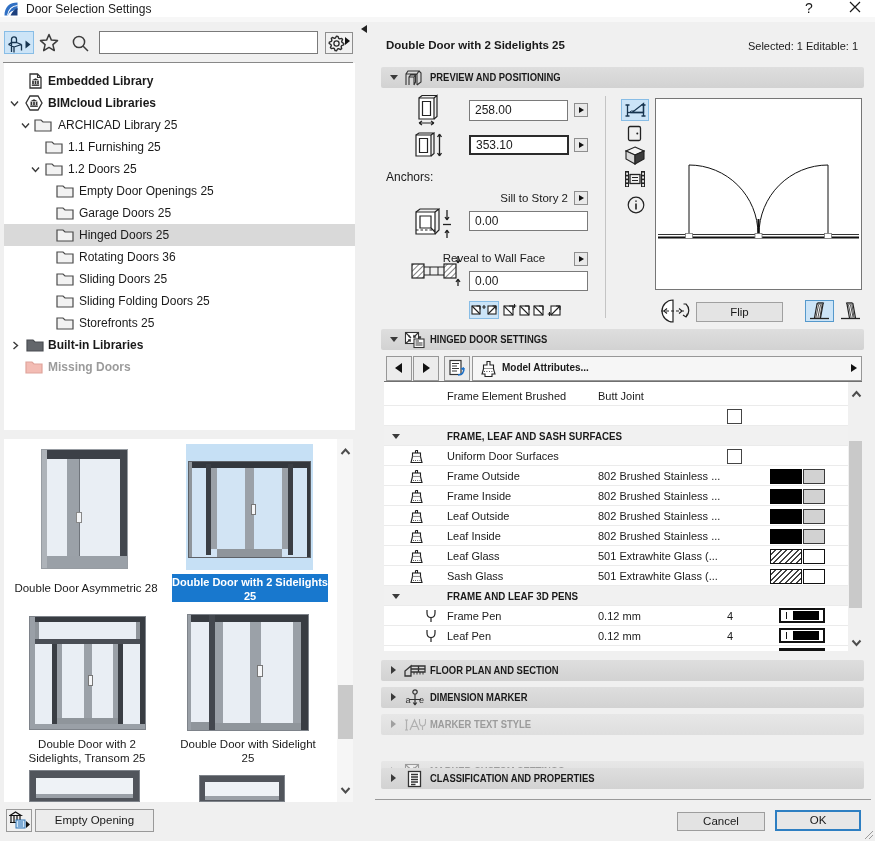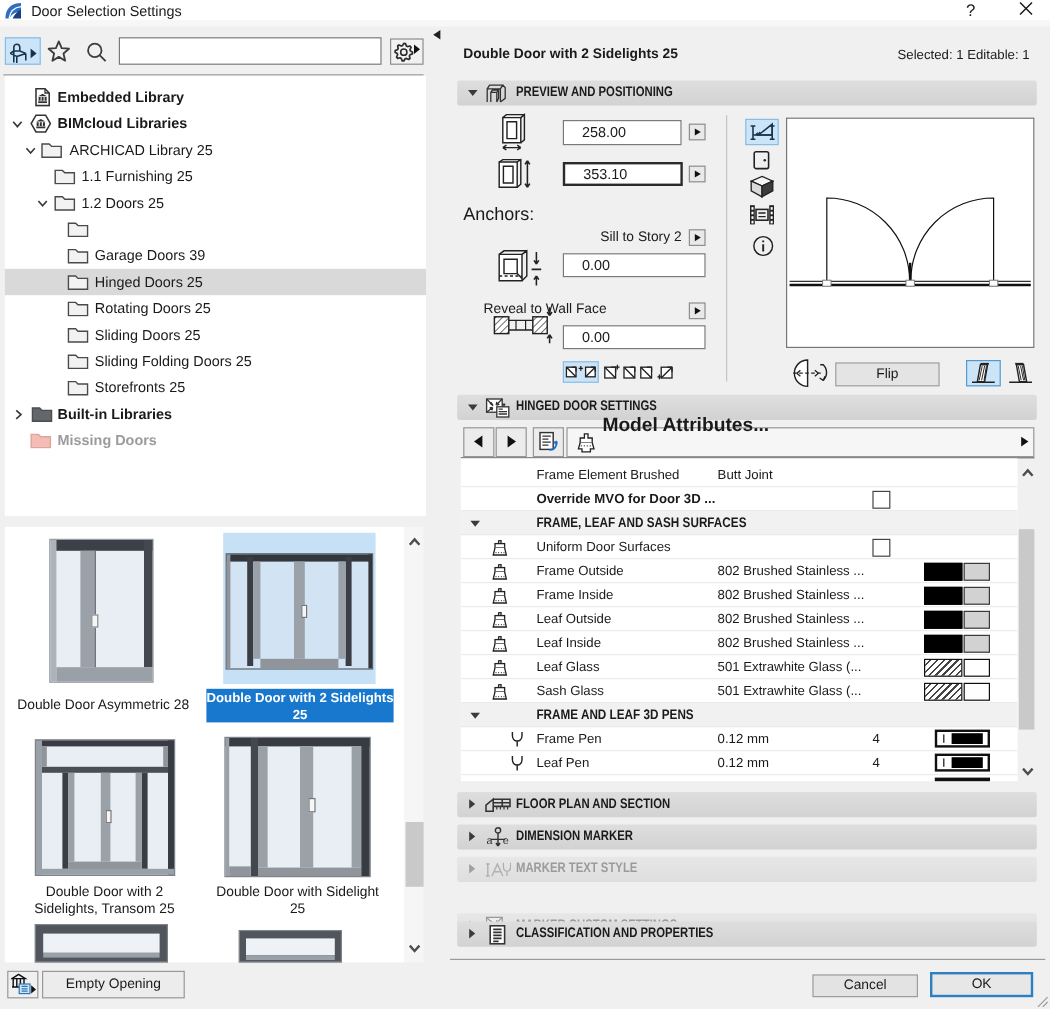--- a/index.html
+++ b/index.html
@@ -6,21 +6,21 @@
 #root{position:relative;width:875px;height:841px;background:#f0f0f0;font-family:"Liberation Sans",sans-serif;font-size:12px;color:#1a1a1a;overflow:hidden}
 .abs{position:absolute}
 .b{font-weight:bold}
 .bar{position:absolute;left:381px;width:483px;height:21px;background:linear-gradient(#dedede,#d2d2d2);border-radius:2px}
 .bar .tri{position:absolute;left:9px;top:8px;width:0;height:0;border-left:4px solid transparent;border-right:4px solid transparent;border-top:5px solid #3a3a3a}
 .bar .trir{position:absolute;left:10px;top:6px;width:0;height:0;border-top:4px solid transparent;border-bottom:4px solid transparent;border-left:5px solid #3a3a3a}
 .bar .txt{position:absolute;left:49px;top:4px;font-weight:bold;font-size:11.5px;transform:scaleX(0.82);transform-origin:0 50%;white-space:nowrap}
 .bar.dis{background:linear-gradient(#e7e7e7,#dedede)}
 .bar.dis .txt{color:#9b9b9b}
 .bar.dis .trir{border-left-color:#a0a0a0}
-.inp{position:absolute;background:#fff;border:1px solid #7a7a7a;font-size:12px;line-height:19px;padding-left:15px;box-sizing:border-box}
+.inp{position:absolute;background:#fff;border:1px solid #7a7a7a;font-size:12px;line-height:19px;padding-left:5px;box-sizing:border-box}
 .abtn{position:absolute;width:14px;height:14px;background:#e9e9e9;border:1px solid #8e8e8e;box-sizing:border-box}
 .abtn:after{content:"";position:absolute;left:4px;top:3px;border-top:3px solid transparent;border-bottom:3px solid transparent;border-left:5px solid #111}
 .row{position:absolute;left:384px;width:464px;height:20px;line-height:20px;font-size:11px;white-space:nowrap}
 .rl{position:absolute;left:63px;top:0}
 .rl.b,.ghdr .rl{transform:scaleX(0.85);transform-origin:0 50%;font-size:11.5px}
 .rv{position:absolute;left:214px;top:0}
 .sep{position:absolute;left:384px;width:464px;height:1px;background:#ebebeb}
 .ghdr{background:#f1f1f1}
 .cbx{position:absolute;left:343px;top:3px;width:13px;height:13px;background:#fff;border:1px solid #454545}
 .swb{position:absolute;left:386px;top:3px;width:30px;height:13px;background:#000;border:1px solid #000}
@@ -120,38 +120,39 @@
       <svg class="abs" style="left:45px;top:4px" width="18" height="14" viewBox="0 0 18 14">
         <path d="M1 2 L7 2 L9 4 L17 4 L17 13 L1 13 Z" fill="#f2f2f2" stroke="#4a4a4a" stroke-width="1.2"></path>
       </svg>
       <span class="tlbl" style="left:68px">1.2 Doors 25</span>
     </div>
 
     <div class="trow" style="top:180px">
       <svg class="abs" style="left:56px;top:4px" width="18" height="14" viewBox="0 0 18 14">
           <path d="M1 2 L7 2 L9 4 L17 4 L17 13 L1 13 Z" fill="#f2f2f2" stroke="#4a4a4a" stroke-width="1.2"></path>
         </svg>
+      <span class="tlbl" style="left:79px">Empty Door Openings 25</span>
     </div>
     <div class="trow" style="top:202px">
       <svg class="abs" style="left:56px;top:4px" width="18" height="14" viewBox="0 0 18 14">
           <path d="M1 2 L7 2 L9 4 L17 4 L17 13 L1 13 Z" fill="#f2f2f2" stroke="#4a4a4a" stroke-width="1.2"></path>
         </svg>
-      <span class="tlbl" style="left:79px">Garage Doors 39</span>
+      <span class="tlbl" style="left:79px">Garage Doors 25</span>
     </div>
     <div class="trow" style="top:224px">
       <svg class="abs" style="left:56px;top:4px" width="18" height="14" viewBox="0 0 18 14">
           <path d="M1 2 L7 2 L9 4 L17 4 L17 13 L1 13 Z" fill="#f2f2f2" stroke="#4a4a4a" stroke-width="1.2"></path>
         </svg>
       <span class="tlbl" style="left:79px">Hinged Doors 25</span>
     </div>
     <div class="trow" style="top:246px">
       <svg class="abs" style="left:56px;top:4px" width="18" height="14" viewBox="0 0 18 14">
           <path d="M1 2 L7 2 L9 4 L17 4 L17 13 L1 13 Z" fill="#f2f2f2" stroke="#4a4a4a" stroke-width="1.2"></path>
         </svg>
-      <span class="tlbl" style="left:79px">Rotating Doors 25</span>
+      <span class="tlbl" style="left:79px">Rotating Doors 36</span>
     </div>
     <div class="trow" style="top:268px">
       <svg class="abs" style="left:56px;top:4px" width="18" height="14" viewBox="0 0 18 14">
           <path d="M1 2 L7 2 L9 4 L17 4 L17 13 L1 13 Z" fill="#f2f2f2" stroke="#4a4a4a" stroke-width="1.2"></path>
         </svg>
       <span class="tlbl" style="left:79px">Sliding Doors 25</span>
     </div>
     <div class="trow" style="top:290px">
       <svg class="abs" style="left:56px;top:4px" width="18" height="14" viewBox="0 0 18 14">
           <path d="M1 2 L7 2 L9 4 L17 4 L17 13 L1 13 Z" fill="#f2f2f2" stroke="#4a4a4a" stroke-width="1.2"></path>
@@ -304,37 +305,37 @@
     <svg class="abs" style="left:414px;top:132px" width="30" height="26" viewBox="0 0 30 26">
       <g fill="none" stroke="#222" stroke-width="1.2">
         <path d="M2 24 L2 3 L17 3 L17 24 Z" fill="#fff"></path>
         <path d="M17 3 L20 1 L20 21.5 L17 24 M2 3 L5 1 L20 1"></path>
         <path d="M5.5 20.5 L5.5 6.5 L13.5 6.5 L13.5 20.5 Z"></path>
       </g>
       <path d="M25.5 2 L25.5 24 M25.5 2 L23.5 5 M25.5 2 L27.5 5 M25.5 24 L23.5 21 M25.5 24 L27.5 21" stroke="#222" stroke-width="1.3" fill="none"></path>
     </svg>
     <div class="inp" style="left:469px;top:135px;width:100px;height:20px;box-sizing:border-box;border:2px solid #2b2b2b;line-height:16px">353.10</div>
     <div class="abtn" style="left:574px;top:138px"></div>
-    <div class="abs" style="left:386px;top:170px;font-size:15px">Anchors:</div>
+    <div class="abs" style="left:386px;top:170px;font-size:12px">Anchors:</div>
     <div class="abs" style="left:420px;top:192px;width:148px;text-align:right;font-size:11.5px">Sill to Story 2</div>
     <div class="abtn" style="left:574px;top:191px"></div>
 
     <svg class="abs" style="left:414px;top:208px" width="44" height="32" viewBox="0 0 44 32">
       <g fill="none" stroke="#222" stroke-width="1.2">
         <path d="M2 26 L2 4 L21 4 L21 26 Z" fill="#fff"></path>
         <path d="M21 4 L25 1 L25 22 L21 26 M2 4 L6 1 L25 1"></path>
         <path d="M6 20 L6 8 L17 8 L17 20 Z"></path>
         <path d="M2 22 L21 22" stroke-dasharray="2.5 2"></path>
         <path d="M17 20 L21 24"></path>
       </g>
       <path d="M33 2 L33 12 M33 12 L31 9 M33 12 L35 9 M33 22 L33 30 M33 22 L31 25 M33 22 L35 25" stroke="#222" stroke-width="1.3" fill="none"></path>
       <path d="M29 16.5 L37 16.5" stroke="#222" stroke-width="1.3"></path>
     </svg>
     <div class="inp" style="left:469px;top:211px;width:119px;height:20px;box-sizing:border-box">0.00</div>
-    <div class="abs" style="left:403px;top:252px;width:148px;text-align:left;font-size:11.5px">Reveal to Wall Face</div>
+    <div class="abs" style="left:420px;top:252px;width:148px;text-align:center;font-size:11.5px">Reveal to Wall Face</div>
     <div class="abtn" style="left:574px;top:252px"></div>
 
     <svg class="abs" style="left:410px;top:250px" width="52" height="42" viewBox="0 0 52 42">
       <defs>
         <pattern id="hat" width="4" height="4" patternUnits="userSpaceOnUse" patternTransform="rotate(45)">
           <rect width="4" height="4" fill="#fff"></rect>
             <line x1="0" y1="0" x2="0" y2="4" stroke="#333" stroke-width="1.2"></line>
         </pattern>
       </defs>
       <rect x="2" y="14" width="12" height="14" fill="url(#hat)" stroke="#222" stroke-width="1.2"></rect>
@@ -491,32 +492,31 @@
       <path d="M15 12 L15 8 L11.5 9.5 Z" fill="#1c70c8"></path>
     </svg>
     <div class="abs" style="left:472px;top:356px;width:390px;height:25px;background:#f6f6f6;border:1px solid #979797;box-sizing:border-box"></div>
     <svg class="abs" style="left:480px;top:360px" width="18" height="18" viewBox="0 0 18 18">
       <g stroke="#222" stroke-width="1.1" fill="#fff">
         <path d="M7 1.5 L10 1.5 L10 5 L13.5 5 L13.5 9 L3.5 9 L3.5 5 L7 5 Z"></path>
         <path d="M3.5 9 L2 14 L5 14 L5 16.5 L12 16.5 L12 14 L15 14 L13.5 9"></path>
       </g>
       <path d="M4 11.5 L4.8 11.5 M6.5 11.5 L7.3 11.5 M9 11.5 L9.8 11.5 M11.5 11.5 L12.3 11.5" stroke="#222" stroke-width="1"></path>
     </svg>
-    <div class="abs b" style="left:502px;top:346px;font-size:16px">Model Attributes...</div>
+    <div class="abs b" style="left:502px;top:362px;font-size:10px">Model Attributes...</div>
     <div class="abs" style="left:851px;top:364px;width:0;height:0;border-top:4px solid transparent;border-bottom:4px solid transparent;border-left:6px solid #111"></div>
 
     <div class="abs" style="left:384px;top:381px;width:478px;height:1px;background:#707070"></div>
     <div class="abs" style="left:384px;top:382px;width:464px;height:269px;background:#fff"></div>
     <div id="listrows">
       <div class="row" style="top:386px">
           <span class="rl">Frame Element Brushed</span>
           <span class="rv">Butt Joint</span>
         </div>
       <div class="row b" style="top:406px">
-          <span class="rl">Override MVO for Door 3D ...</span>
           <div class="cbx"></div>
         </div>
       <div class="row ghdr" style="top:426px">
         <div class="abs" style="left:8px;top:8px;width:0;height:0;border-left:4px solid transparent;border-right:4px solid transparent;border-top:5px solid #3a3a3a"></div>
         <span class="rl b">FRAME, LEAF AND SASH SURFACES</span>
       </div>
       <div class="row" style="top:446px">
         <svg class="abs brush" style="left:26px;top:3px" width="13" height="15" viewBox="0 0 13 15">
             <g stroke="#222" stroke-width="1.1" fill="#fff">
               <path d="M5.5 1.5 L7.5 1.5 L7.5 4 M5.5 4 L5.5 1.5"></path>

